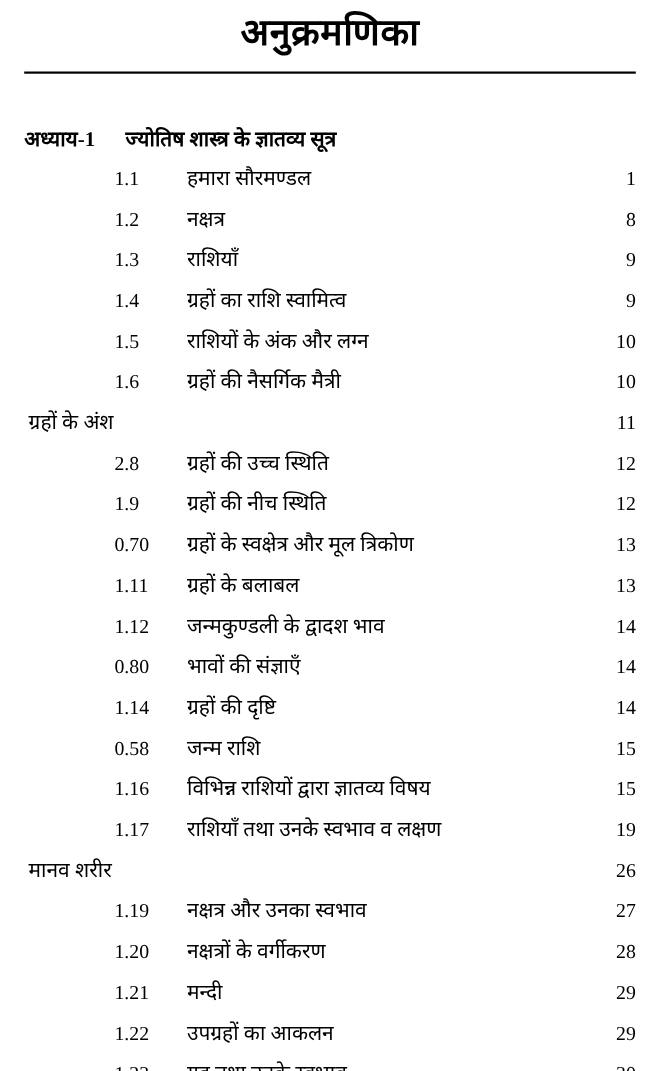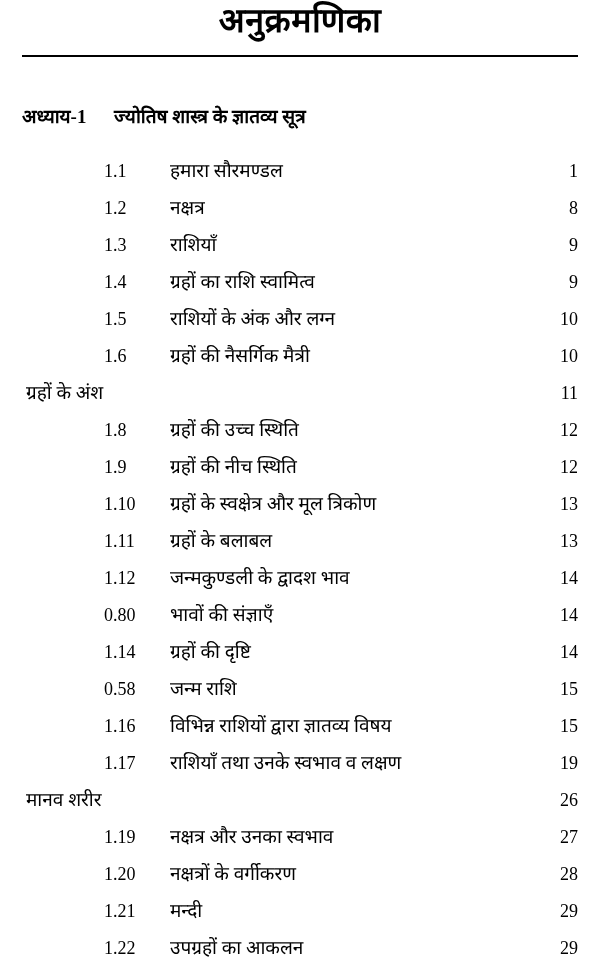--- a/index.html
+++ b/index.html
@@ -20,20 +20,21 @@
     height: 974px;
     box-sizing: border-box;
     padding: 0 22px;
     position: relative;
   }
   .toc-title {
     text-align: center;
     font-size: 34px;
     font-weight: 600;
     letter-spacing: 0.5px;
+    padding-top: 10px;
     padding-bottom: 6px;
     line-height: 1.25;
   }
   .title-rule {
     border: 0;
     border-top: 2px solid #000;
     margin: 6px 0 0 0;
   }
   .chapter-line {
     display: flex;
@@ -47,21 +48,21 @@
     flex: none;
   }
   .chapter-name {
     flex: 1 1 auto;
   }
   .toc-list {
     margin-top: 14px;
   }
   .toc-row {
     display: flex;
-    align-items: flex-end;
+    align-items: flex-start;
     font-size: 19px;
     line-height: 1.0;
     height: 37px;
   }
   .toc-num {
     width: 62px;
     flex: none;
     padding-left: 82px;
     box-sizing: content-box;
     font-size: 18px;
@@ -119,31 +120,31 @@
       <div class="toc-row">
         <span class="toc-num">1.6</span>
         <span class="toc-text">ग्रहों की नैसर्गिक मैत्री</span>
         <span class="toc-page">10</span>
       </div>
       <div class="toc-row">
         <span class="toc-text">ग्रहों के अंश</span>
         <span class="toc-page">11</span>
       </div>
       <div class="toc-row">
-        <span class="toc-num">1.8</span>
+        <span class="toc-num">2.8</span>
         <span class="toc-text">ग्रहों की उच्च स्थिति</span>
         <span class="toc-page">12</span>
       </div>
       <div class="toc-row">
         <span class="toc-num">1.9</span>
         <span class="toc-text">ग्रहों की नीच स्थिति</span>
         <span class="toc-page">12</span>
       </div>
       <div class="toc-row">
-        <span class="toc-num">1.10</span>
+        <span class="toc-num">0.70</span>
         <span class="toc-text">ग्रहों के स्वक्षेत्र और मूल त्रिकोण</span>
         <span class="toc-page">13</span>
       </div>
       <div class="toc-row">
         <span class="toc-num">1.11</span>
         <span class="toc-text">ग्रहों के बलाबल</span>
         <span class="toc-page">13</span>
       </div>
       <div class="toc-row">
         <span class="toc-num">1.12</span>

